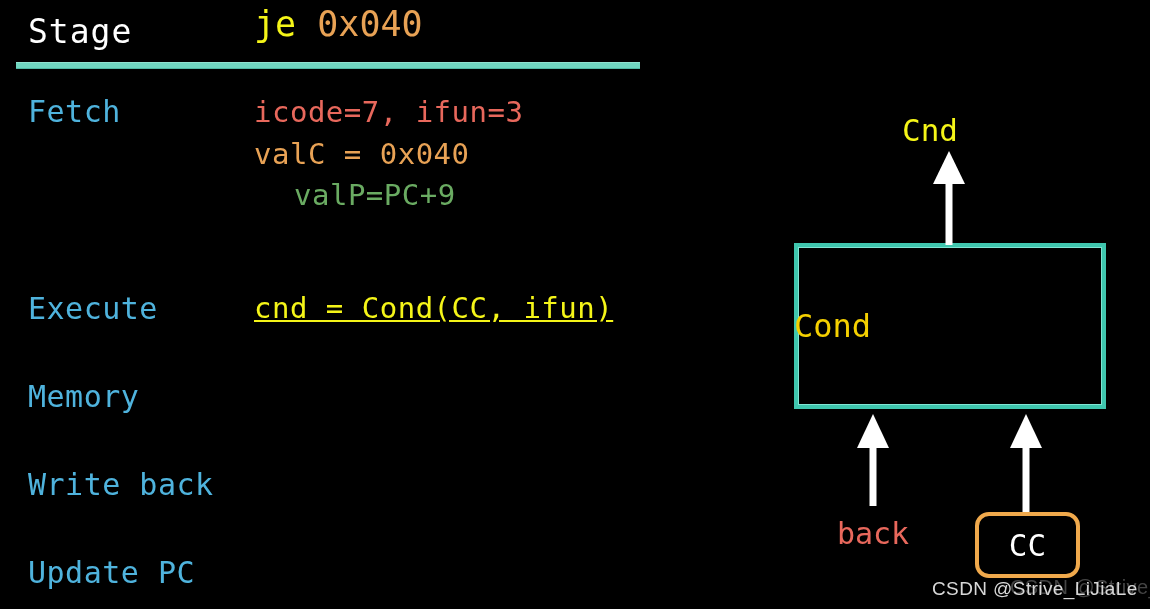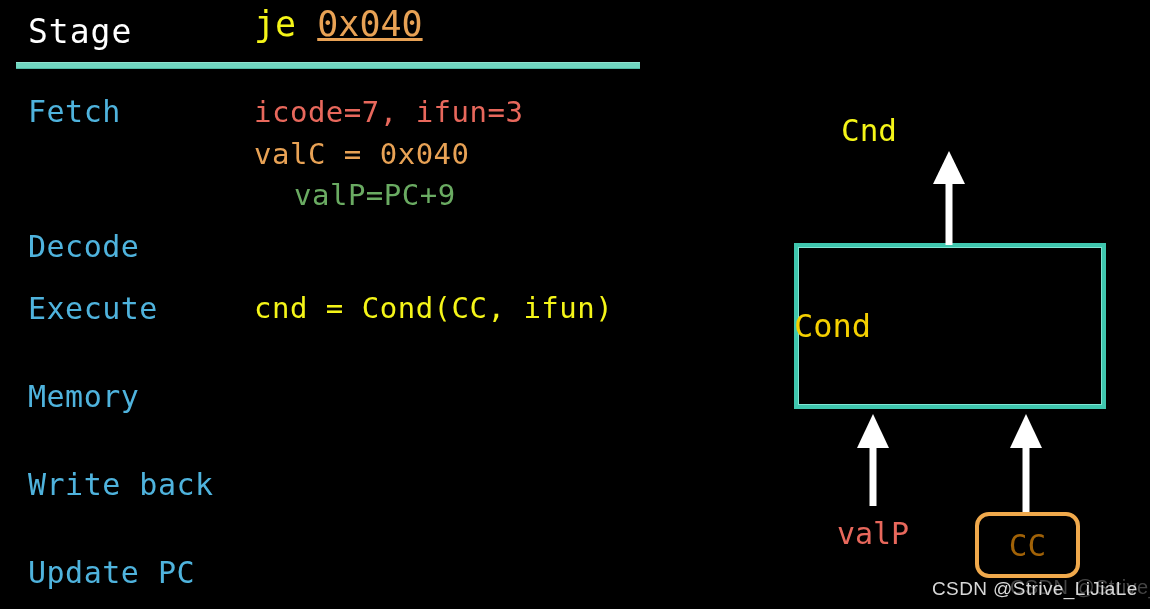--- a/index.html
+++ b/index.html
@@ -27,21 +27,21 @@
     white-space: nowrap;
   }
   .instr-head {
     position: absolute;
     left: 254px;
     top: 4px;
     font-size: 35px;
     white-space: nowrap;
   }
   .instr-head .op { color: #f5f518; }
-  .instr-head .arg { color: #e8a255; text-decoration: underline; }
+  .instr-head .arg { color: #e8a255; }
 
   .divider {
     position: absolute;
     left: 16px;
     top: 62px;
     width: 624px;
     height: 7px;
     background: #6fd6c0;
     border-top: 1px solid #8fe2d0;
     border-bottom: 1px solid #4fb9a4;
@@ -59,21 +59,21 @@
   .stage-value {
     position: absolute;
     left: 254px;
     font-size: 29px;
     white-space: nowrap;
     letter-spacing: 0.5px;
   }
   .c-red    { color: #e8685c; }
   .c-orange { color: #e8a255; }
   .c-green  { color: #6aab62; margin-left: 40px; }
-  .c-yellow { color: #f5f518; }
+  .c-yellow { color: #f5f518; text-decoration: underline; }
 
   
   .cond-box {
     position: absolute;
     left: 794px;
     top: 243px;
     width: 312px;
     height: 166px;
     border: 4px solid #3fc6ae;
     box-sizing: border-box;
@@ -94,24 +94,24 @@
     top: 307px;
     width: 312px;
     text-align: left;
     font-size: 32px;
     color: #f5d000;
     white-space: nowrap;
   }
 
   .cnd-out-label {
     position: absolute;
-    left: 841px;
+    left: 860px;
     top: 112px;
     width: 140px;
-    text-align: left;
+    text-align: center;
     font-size: 31px;
     color: #f5f518;
     white-space: nowrap;
   }
 
   .cc-box {
     position: absolute;
     left: 975px;
     top: 512px;
     width: 105px;
@@ -121,21 +121,21 @@
     box-sizing: border-box;
     background: #000000;
   }
   .cc-label {
     position: absolute;
     left: 975px;
     top: 527px;
     width: 105px;
     text-align: center;
     font-size: 31px;
-    color: #a16207;
+    color: #ffffff;
     white-space: nowrap;
   }
 
   .ifun-label {
     position: absolute;
     left: 815px;
     top: 516px;
     width: 116px;
     text-align: center;
     font-size: 30px;
@@ -181,41 +181,40 @@
   <div class="stage-head">Stage</div>
 
   <div class="instr-head">
     <span class="op">je</span>
     <span class="arg">0x040</span>
   </div>
 
   <div class="divider"></div>
 
   <div class="stage-label" style="top:94px">Fetch</div>
-  <div class="stage-label" style="top:229px">Decode</div>
   <div class="stage-label" style="top:291px">Execute</div>
   <div class="stage-label" style="top:467px">Write back</div>
   <div class="stage-label" style="top:379px">Memory</div>
   <div class="stage-label" style="top:555px">Update PC</div>
 
   <div class="stage-value c-red" style="top:95px">icode=7, ifun=3</div>
   <div class="stage-value c-orange" style="top:137px">valC = 0x040</div>
   <div class="stage-value c-green" style="top:178px">valP=PC+9</div>
 
   <div class="stage-value c-yellow" style="top:291px">cnd = Cond(CC, ifun)</div>
 
 
   <div class="cnd-out-label">Cnd</div>
 
   <div class="cond-box">
     <div class="cond-box-inner"></div>
   </div>
   <div class="cond-label">Cond</div>
 
-  <div class="ifun-label">valP</div>
+  <div class="ifun-label">back</div>
 
   <div class="cc-box"></div>
   <div class="cc-label">CC</div>
 
   <svg class="arrow-svg" viewBox="0 0 1150 609">
 
     <g>
       <line x1="949" y1="245" x2="949" y2="176" stroke="#ffffff" stroke-width="7"></line>
       <polygon points="949,151 933,184 965,184" fill="#ffffff"></polygon>
     </g>

